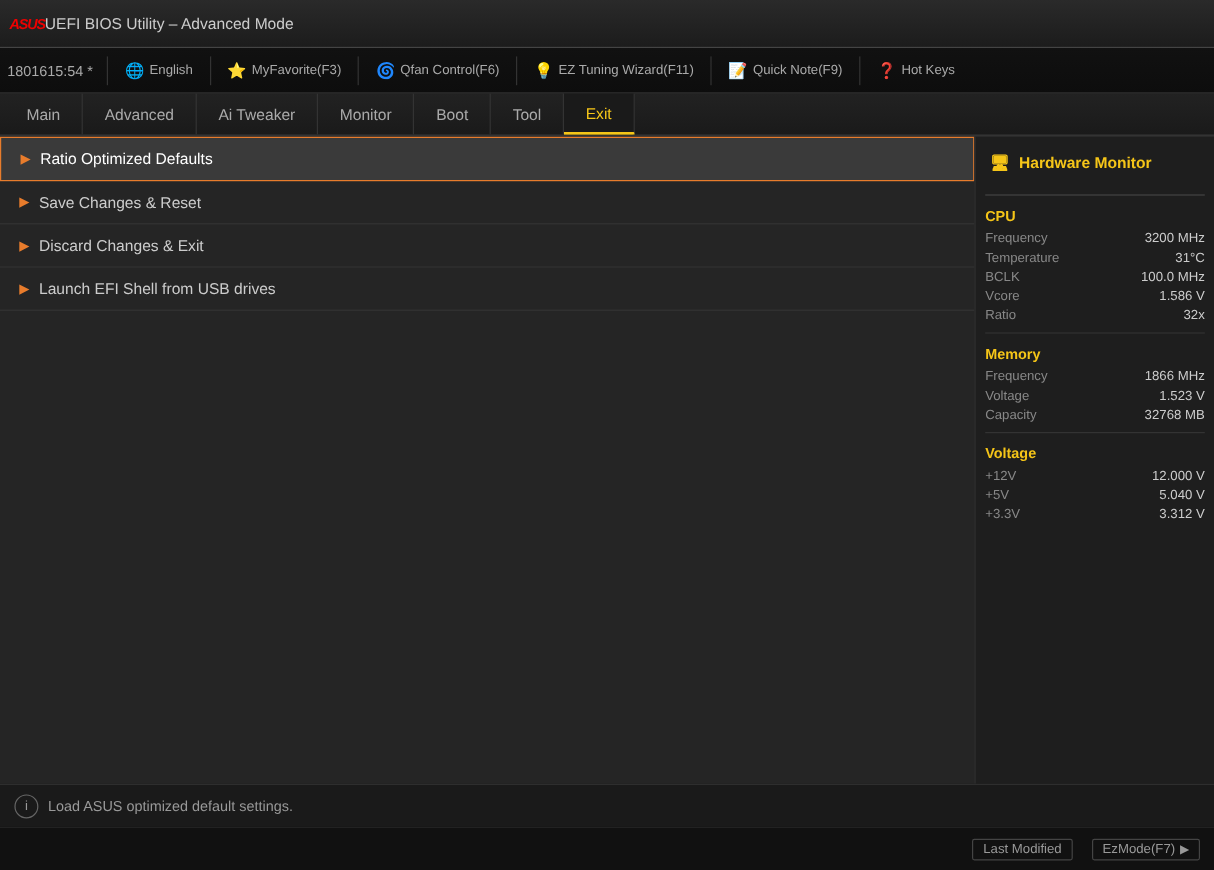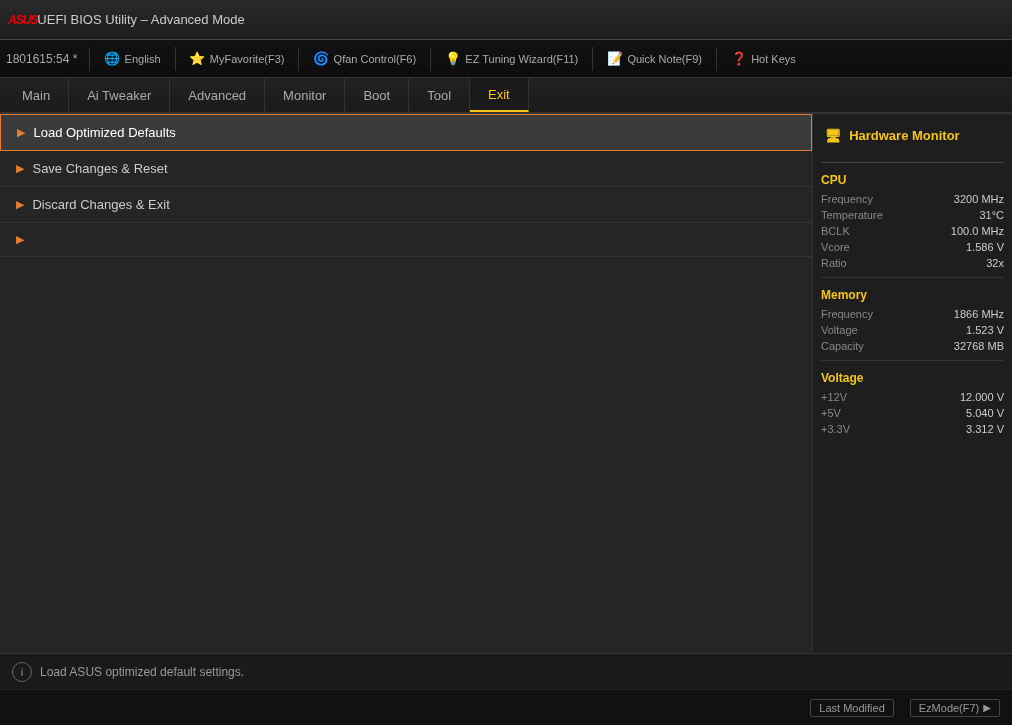--- a/index.html
+++ b/index.html
@@ -261,45 +261,46 @@
   </div>
   <div class="toolbar-separator"></div>
   <div class="toolbar-item">
     <span class="toolbar-icon">❓</span>
     <span>Hot Keys</span>
   </div>
 </div>
 
 <div id="nav-tabs">
   <div class="nav-tab">Main</div>
+  <div class="nav-tab">Advanced</div>
   <div class="nav-tab">Ai Tweaker</div>
-  <div class="nav-tab">Advanced</div>
   <div class="nav-tab">Monitor</div>
   <div class="nav-tab">Boot</div>
   <div class="nav-tab">Tool</div>
   <div class="nav-tab active">Exit</div>
 </div>
 
 <div id="main-layout" style="display:flex; height: calc(725px - 40px - 38px - 36px - 36px - 36px);">
 
   <div id="content-area">
     <div class="menu-item selected">
       <span class="menu-arrow">▶</span>
-      <span>Load Optimized Defaults</span>
+      <span>Ratio Optimized Defaults</span>
     </div>
     <div class="menu-item">
       <span class="menu-arrow">▶</span>
       <span>Save Changes &amp; Reset</span>
     </div>
     <div class="menu-item">
       <span class="menu-arrow">▶</span>
       <span>Discard Changes &amp; Exit</span>
     </div>
     <div class="menu-item">
       <span class="menu-arrow">▶</span>
+      <span>Launch EFI Shell from USB drives</span>
     </div>
   </div>
 
   <div id="sidebar">
     <div class="sidebar-title">
       <span style="margin-right:4px;">🖥</span>
       <span>Hardware Monitor</span>
     </div>
 
     <div class="hw-section-title">CPU</div>

